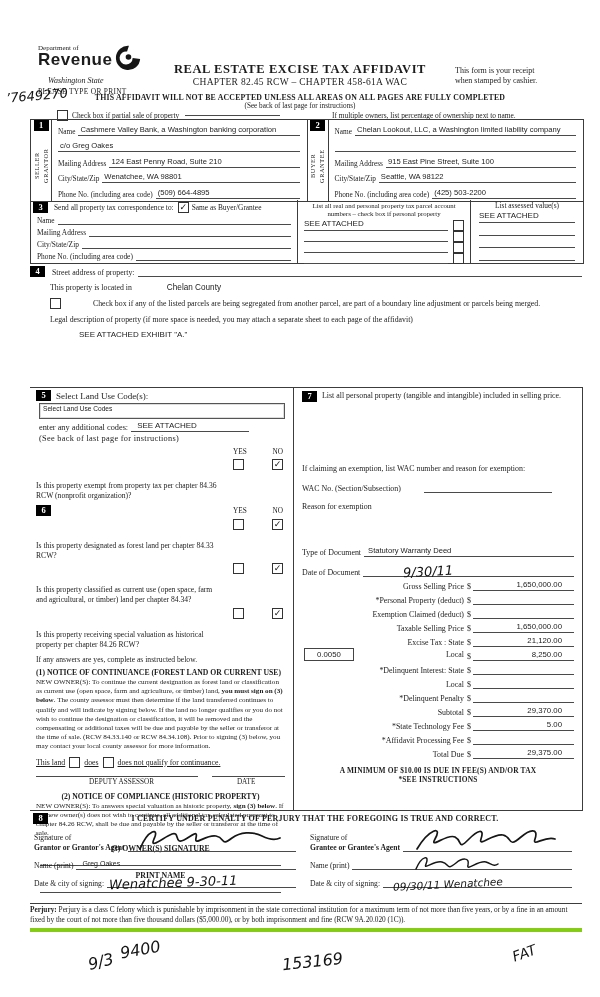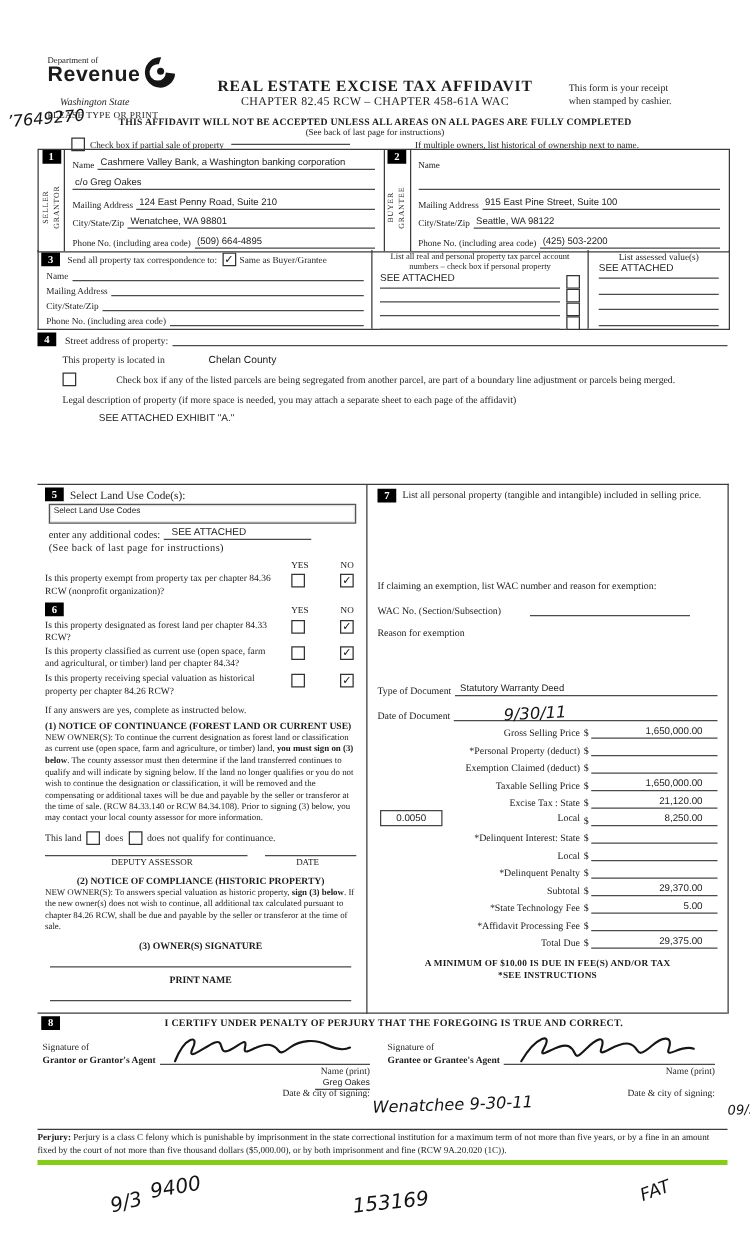--- a/index.html
+++ b/index.html
@@ -51,27 +51,27 @@
   .divider-v{position:absolute;top:0;bottom:0;left:263px;width:0;border-left:1px solid #3c3c3c;}
   .col-left{position:absolute;top:0;left:0;width:263px;padding:2px 8px 0 6px;box-sizing:border-box;}
   .col-right{position:absolute;top:0;left:264px;right:0;padding:2px 8px 0 8px;box-sizing:border-box;}
   .s5title{font-size:9px;margin-left:5px;}
   .selectbox{border:1px solid #555;box-shadow:inset 0 0 0 1px #ddd;height:12px;margin:2px 0 1px 3px;
              font-size:6.6px;font-family:"Liberation Sans",sans-serif;padding:1px 3px;color:#222;}
   .addl{display:flex;align-items:flex-end;font-size:8.3px;margin:2px 0 1px 3px;}
   .sb2{font-size:8.3px;margin:2px 0 0 3px;letter-spacing:0.3px;}
   .ynhead{display:flex;width:50px;justify-content:space-between;font-size:7.3px;margin-left:auto;margin-right:2px;}
   .qrow{display:flex;align-items:flex-start;margin:2px 0;}
-  .qtext{flex:1;font-size:7.6px;line-height:1.3;padding-right:8px;}
+  .qtext{flex:1;font-size:7.6px;line-height:1.3;padding-right:8px;margin-top:23px;}
   .qboxes{display:flex;width:50px;justify-content:space-between;margin-right:2px;padding-top:1px;}
   .s6row{display:flex;align-items:center;margin-top:4px;}
   .ifyes{font-size:7.6px;margin:5px 0 4px 0;}
   .ntitle{font-size:7.7px;font-weight:bold;margin:3px 0 1px 0;}
   .nbody{font-size:7.1px;line-height:1.3;margin:0 0 4px 0;text-align:left;}
-  .thisland{display:flex;align-items:center;gap:4px;font-size:7.8px;margin:5px 0 8px 0;}
+  .thisland{display:flex;align-items:center;gap:4px;font-size:7.8px;margin:5px 0 8px 0;text-decoration:underline;}
   .sig2{display:flex;gap:14px;margin-top:8px;}
   .sig2 .l1{flex:2.2;border-bottom:1px solid #4a4a4a;}
   .sig2 .l2{flex:1;border-bottom:1px solid #4a4a4a;}
   .sig2lab{display:flex;font-size:7.2px;margin-top:1px;}
   .sig2lab span:first-child{flex:2.2;text-align:center;}
   .sig2lab span:last-child{flex:1;text-align:center;}
   .centerb{font-size:7.8px;font-weight:bold;text-align:center;margin-top:5px;}
   .blankline{border-bottom:1px solid #4a4a4a;height:12px;margin:0 4px;}
   
   .s7title{font-size:7.9px;line-height:1.35;margin-left:5px;flex:1;}
@@ -89,21 +89,21 @@
            font-family:"Liberation Sans",sans-serif;margin:0 0 0 2px;}
   .minnote{font-size:7.4px;font-weight:bold;text-align:center;margin-top:3px;letter-spacing:0.2px;}
   
   .s8{position:absolute;top:810px;left:30px;width:552px;height:92px;border-top:1px solid #3c3c3c;border-bottom:1px solid #3c3c3c;}
   .certrow{display:flex;align-items:center;margin:2px 0 2px 3px;}
   .cert{flex:1;text-align:center;font-size:8px;font-weight:bold;letter-spacing:0.2px;}
   .sigcols{display:flex;}
   .sigcol{width:50%;padding:0 10px 0 4px;box-sizing:border-box;}
   .siglabrow{display:flex;align-items:flex-end;height:26px;}
   .siglab{font-size:7.6px;line-height:1.25;white-space:nowrap;}
-  .sigrow{display:flex;align-items:flex-end;font-size:7.6px;height:18px;flex-direction:column;}
+  .sigrow{display:flex;align-items:flex-end;font-size:7.6px;height:18px;}
   .nameval{font-size:7px;font-family:"Liberation Sans",sans-serif;padding-left:6px;}
   .sigsvg{position:absolute;left:6px;bottom:-4px;}
   .handdate{position:absolute;left:2px;bottom:-3px;font-size:13px;white-space:nowrap;transform:rotate(-2deg);}
   .handdate2{position:absolute;left:10px;bottom:-3px;font-size:10.5px;white-space:nowrap;transform:rotate(-3deg);}
   
   .perjury{position:absolute;top:905px;left:30px;width:552px;font-size:7.3px;line-height:1.35;
            border-bottom:4px solid #84cc16;padding-bottom:3px;}
   .footrow{position:absolute;top:933px;left:30px;width:552px;display:flex;align-items:flex-start;}
   .rev{font-size:7px;width:170px;}
   .tspace{font-size:8.8px;letter-spacing:0.3px;flex:1;text-align:center;}
@@ -143,21 +143,21 @@
   <div class="abs hand" style="top:88px;left:6px;font-size:13px;transform:rotate(-5deg);">’7649270</div>
 
   <div class="abs warning" style="top:93px;left:55px;width:490px;">THIS AFFIDAVIT WILL NOT BE ACCEPTED UNLESS ALL AREAS ON ALL PAGES ARE FULLY COMPLETED</div>
   <div class="abs seeback-top" style="top:102px;left:55px;width:490px;">(See back of last page for instructions)</div>
 
   <div class="abs" style="top:110px;left:57px;display:flex;align-items:center;">
     <span class="cb"></span>
     <span class="tinytext" style="margin-left:4px;">Check box if partial sale of property</span>
     <span style="display:inline-block;width:95px;border-bottom:1px solid #4a4a4a;margin:0 6px;"></span>
   </div>
-  <div class="abs tinytext" style="top:111px;left:332px;">If multiple owners, list historical of ownership next to name.</div>
+  <div class="abs tinytext" style="top:111px;left:332px;">If multiple owners, list percentage of ownership next to name.</div>
 
   <div class="box12">
     <div class="half first">
       <div class="sidestrip">
         <span class="badge">1</span>
         <span class="vlabel"><span>SELLER</span><br><span>GRANTOR</span></span>
       </div>
       <div class="fields">
         <div class="frow">
             <span>Name</span>
@@ -181,20 +181,21 @@
       </div>
     </div>
     <div class="half">
       <div class="sidestrip">
         <span class="badge">2</span>
         <span class="vlabel"><span>BUYER</span><br><span>GRANTEE</span></span>
       </div>
       <div class="fields">
         <div class="frow">
             <span>Name</span>
+            <span class="fill"><span class="fval">Chelan Lookout, LLC, a Washington limited liability company</span></span>
           </div>
         <div class="frow">
             <span class="fill" style="margin-left:0;"><span class="fval"></span></span>
           </div>
         <div class="frow">
             <span>Mailing Address</span>
             <span class="fill"><span class="fval">915 East Pine Street, Suite 100</span></span>
           </div>
         <div class="frow">
             <span>City/State/Zip</span>

